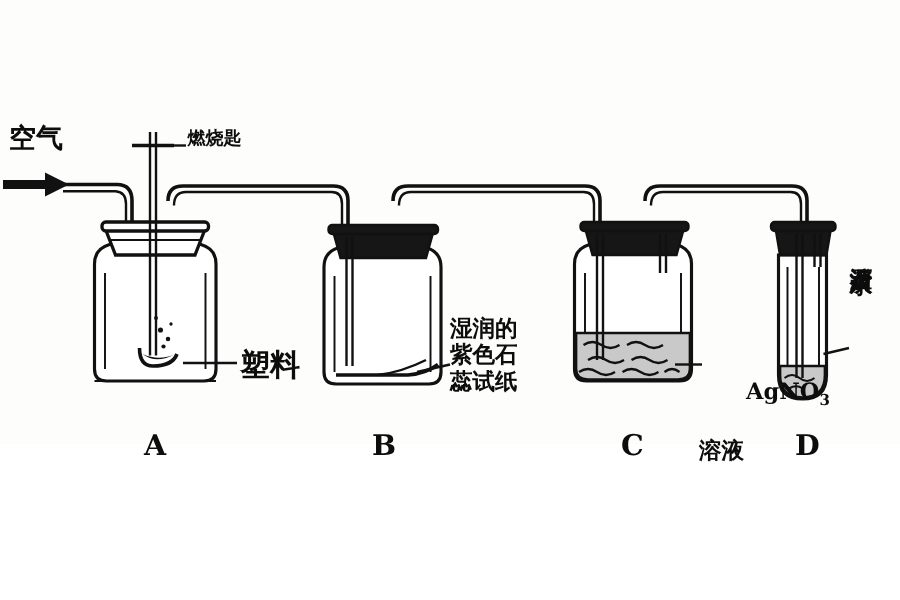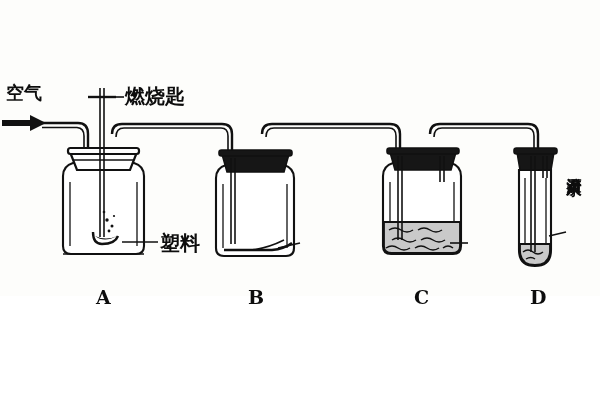--- a/index.html
+++ b/index.html
@@ -204,25 +204,36 @@
     <line class="leader" x1="122" y1="242" x2="158" y2="242"></line>
     <line class="leader" x1="278" y1="248" x2="300" y2="243"></line>
     <line class="leader" x1="450" y1="243" x2="468" y2="243"></line>
     <line class="leader" x1="549" y1="236" x2="566" y2="232"></line>
 
     <line class="glass-thin" x1="63" y1="254" x2="144" y2="254"></line>
   </svg>
 
   <div class="lbl cn" style="left:6px;top:84px;font-size:18px;">空气</div>
 
-  <div class="lbl cn" style="left:125px;top:86px;font-size:20px;">燃烧匙</div>
+  <div class="lbl cn" style="left:125px;top:86px;font-size:12px;">燃烧匙</div>
 
   <div class="lbl cn" style="left:160px;top:233px;font-size:20px;">塑料</div>
 
-
+  <div style="position:absolute;left:300px;top:212px;">
+    <span class="lbl cn stack" style="position:relative;left:0;top:0;display:block;font-size:15px;">湿润的</span>
+    <span class="lbl cn stack" style="position:relative;left:0;top:0;display:block;font-size:15px;margin-top:2px;">紫色石</span>
+    <span class="lbl cn stack" style="position:relative;left:0;top:0;display:block;font-size:15px;margin-top:2px;">蕊试纸</span>
+  </div>
+
+  <div style="position:absolute;left:466px;top:234px;">
+    <div class="agno3" style="color:#0d0d0d;white-space:pre;">
+      <span>AgNO</span><sub>3</sub>
+    </div>
+    <div class="lbl cn" style="position:relative;left:0;top:0;margin-top:2px;font-size:15px;">溶液</div>
+  </div>
 
   <div class="lbl vert" style="left:566px;top:166px;color:#0d0d0d;">澄清石灰水</div>
 
   <div class="bottle-letter" style="left:96px;top:286px;">A</div>
   <div class="bottle-letter" style="left:248px;top:286px;">B</div>
   <div class="bottle-letter" style="left:414px;top:286px;">C</div>
   <div class="bottle-letter" style="left:530px;top:286px;">D</div>
 
 </div>
 

